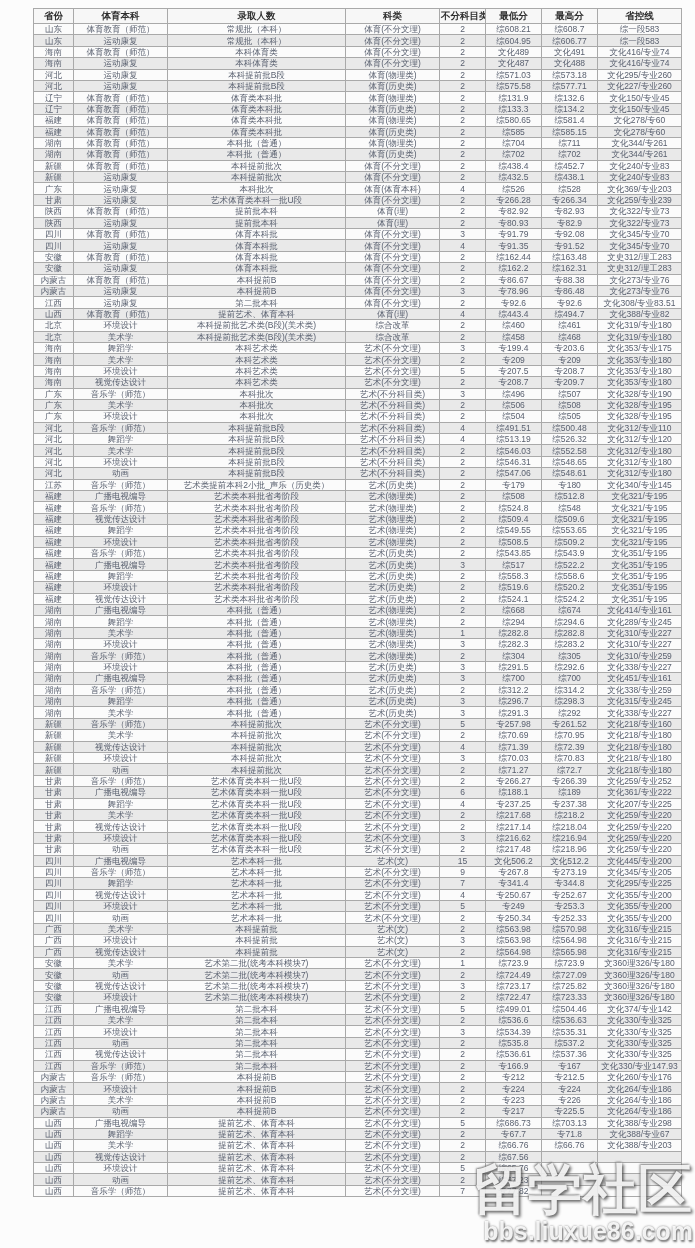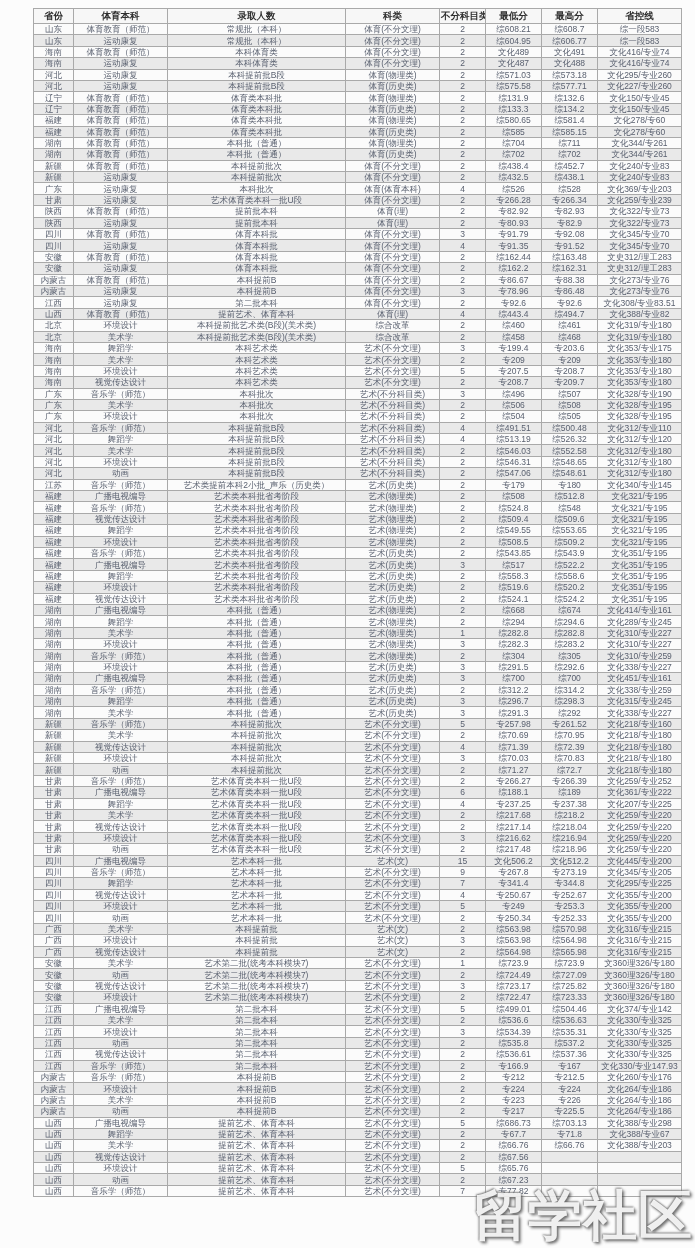--- a/index.html
+++ b/index.html
@@ -1121,14 +1121,15 @@
           <td>7</td>
           <td>专77.82</td>
           <td></td>
           <td></td>
         </tr>
       </tbody>
   </table>
 
   <div class="watermark">
     <div class="wm-text">留学社区</div>
+    <div class="wm-url">bbs.liuxue86.com</div>
   </div>
 </div>
 
 </body></html>

